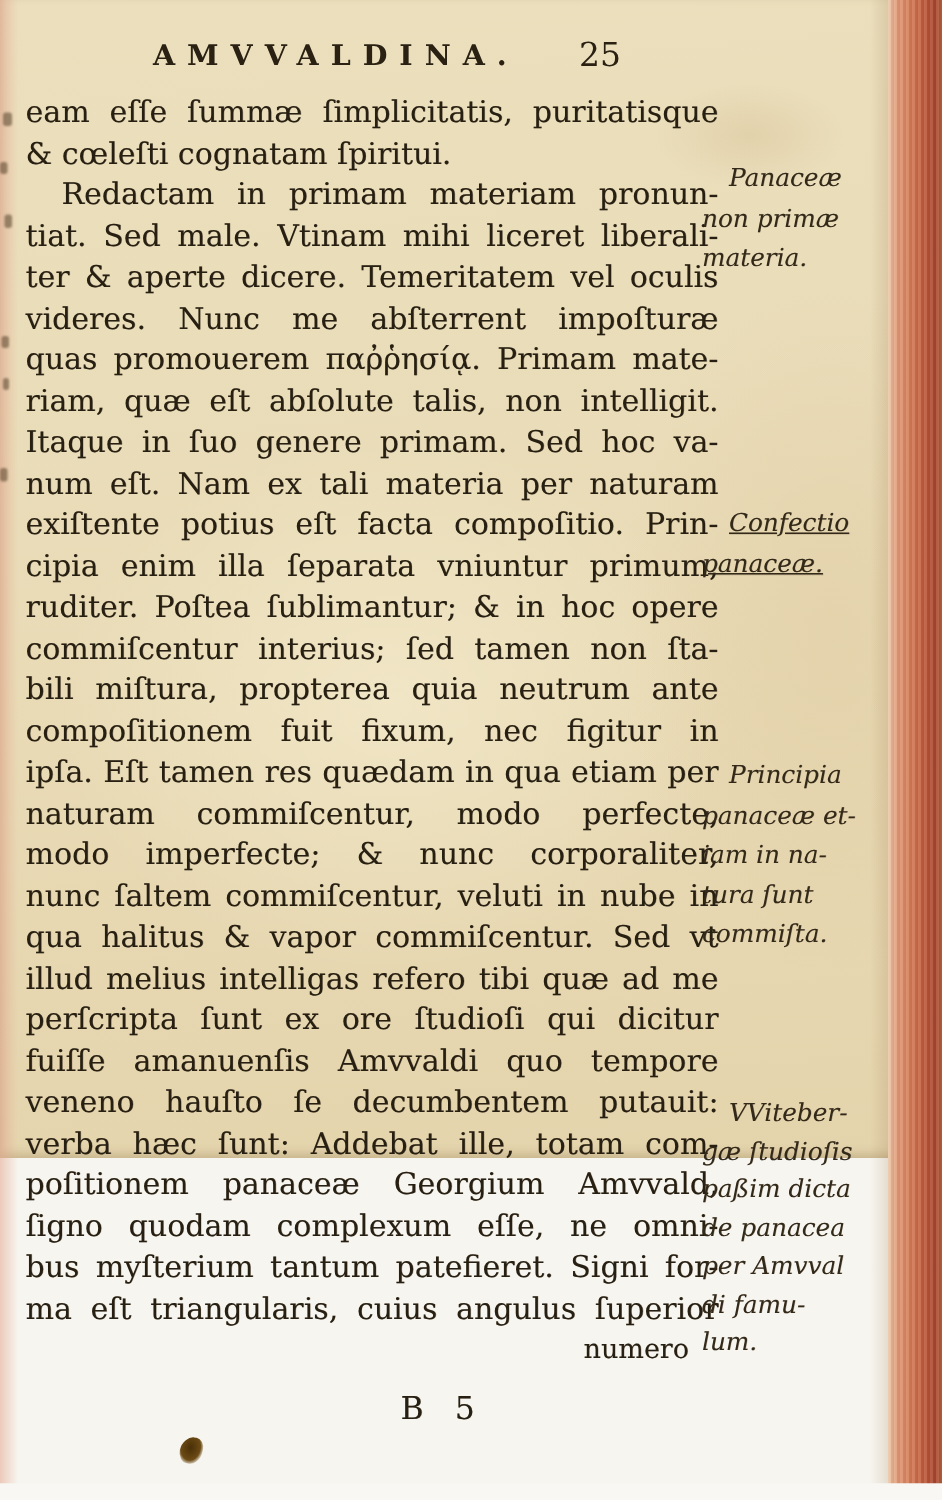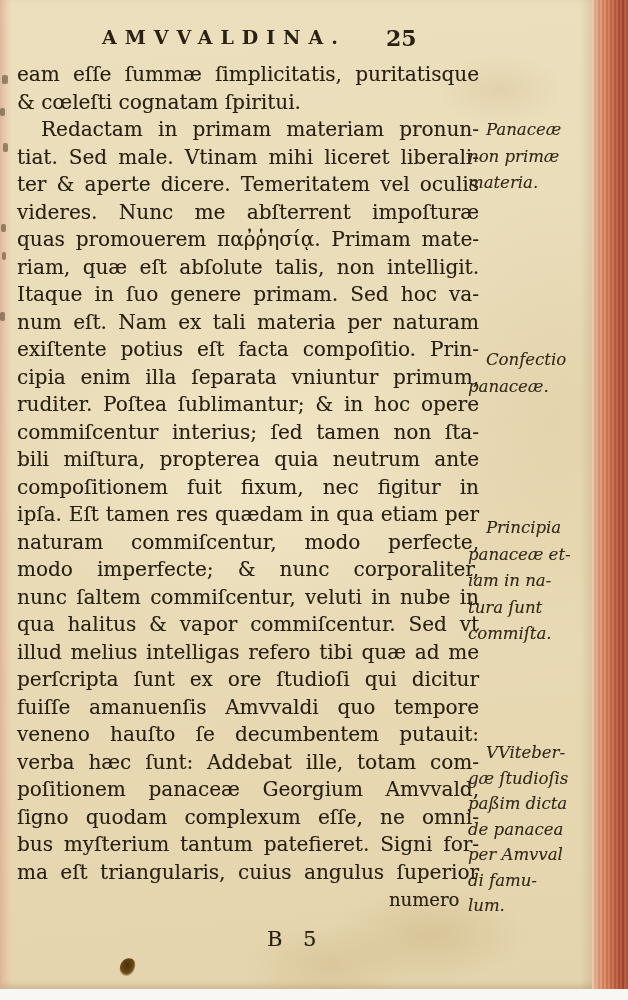--- a/index.html
+++ b/index.html
@@ -1,19 +1,19 @@
 <!DOCTYPE html>
 <html><head>
 <meta charset="utf-8">
 <style>
   html,body{margin:0;padding:0;}
   body{width:628px;height:1000px;overflow:hidden;background:#f6f4ee;
        font-family:"DejaVu Serif", serif;}
   .scan{position:relative;width:628px;height:1000px;background:#f7f5ef;}
-  .page{position:absolute;left:0;top:0;width:628px;height:989px;
+  .page{position:absolute;left:0;top:0;width:628px;height:772px;
     background:
       radial-gradient(ellipse 140px 70px at 430px 935px, rgba(186,155,104,0.30), transparent 70%),
       radial-gradient(ellipse 90px 50px at 500px 90px, rgba(196,166,116,0.22), transparent 70%),
       radial-gradient(ellipse 200px 320px at 555px 420px, rgba(205,175,125,0.18), transparent 72%),
       radial-gradient(ellipse 300px 240px at 260px 470px, rgba(255,250,228,0.35), transparent 75%),
       radial-gradient(ellipse 120px 60px at 330px 965px, rgba(186,155,104,0.25), transparent 70%),
       linear-gradient(175deg,#ebdfbd 0%,#e9dbb6 55%,#e4d4ac 100%);
     box-shadow:inset 0 -3px 6px rgba(120,90,50,0.25);}
   .edge-strip{position:absolute;top:0;left:592px;width:36px;height:989px;
     background:
@@ -21,40 +21,40 @@
       linear-gradient(90deg,#ecc9a9 0%,#e29c79 16%,#d57c57 40%,#bd5839 68%,#a8452e 88%,#b5613f 100%);}
   .page-inner-shadow{position:absolute;top:0;left:580px;width:12px;height:989px;
     background:linear-gradient(90deg,rgba(150,110,70,0) 0%,rgba(150,110,70,0.18) 100%);}
   .left-edge{position:absolute;top:0;left:0;width:12px;height:989px;
     background:linear-gradient(90deg,rgba(226,166,143,0.55) 0%,rgba(226,166,143,0) 100%);}
   .scan-bottom{position:absolute;left:0;top:989px;width:628px;height:11px;background:#f8f7f3;}
 
   .running-head{position:absolute;top:26px;left:0;width:470px;color:#2a2113;}
   .head-title{position:absolute;left:102px;top:0;font-size:19px;letter-spacing:0.42em;
     font-weight:bold;color:#2a2113;white-space:nowrap;}
-  .page-num{position:absolute;left:386px;top:-1px;font-size:22px;font-weight:bold;color:#2a2113;}
+  .page-num{position:absolute;left:386px;top:-1px;font-size:22px;font-weight:normal;color:#2a2113;}
 
   .textblock{position:absolute;left:17px;top:61px;width:462px;color:#271f11;
     font-size:20px;line-height:27.5px;}
   .line{text-align:justify;text-align-last:justify;white-space:nowrap;
     text-shadow:0.3px 0.3px 0 rgba(40,30,15,0.35);}
   .line.noj{text-align:right;text-align-last:left;}
   .line.ind{text-indent:24px;}
   .footline{position:relative;height:28px;}
   .sig{position:absolute;left:250px;top:0;font-size:21px;word-spacing:14px;
     text-shadow:0.3px 0.3px 0 rgba(40,30,15,0.35);margin-top:40px;}
   .catch{position:absolute;left:372px;top:0;font-size:18px;
     text-shadow:0.3px 0.3px 0 rgba(40,30,15,0.35);}
 
   .mnote{position:absolute;left:468px;width:124px;font-style:italic;font-size:16.5px;
     line-height:26.5px;color:#30261699;color:#332919;
     text-shadow:0.3px 0.3px 0 rgba(50,38,20,0.3);}
   .mnote .ml{display:block;}
-  .mnote .ml:first-child{text-indent:18px;margin-top:11px;}
-  #mnote-1{top:106px;} #mnote-2{top:336px;} #mnote-3{top:504px;} #mnote-4{top:729px;}
+  .mnote .ml:first-child{text-indent:18px;}
+  #mnote-1{top:106px;} #mnote-2{top:336px;text-decoration:underline;} #mnote-3{top:504px;} #mnote-4{top:729px;}
   #mnote-4{line-height:25.5px;}
 
   .ink-spot{position:absolute;left:120px;top:958px;width:15px;height:18px;
     background:radial-gradient(ellipse at 45% 40%, #4a3008 0%, #6b4a14 55%, rgba(107,74,20,0) 78%);
     border-radius:60% 40% 55% 45%;transform:rotate(12deg);}
   .show-mark{position:absolute;background:rgba(70,52,28,0.5);border-radius:2px;filter:blur(0.6px);}
 </style>
 </head>
 <body>
 

